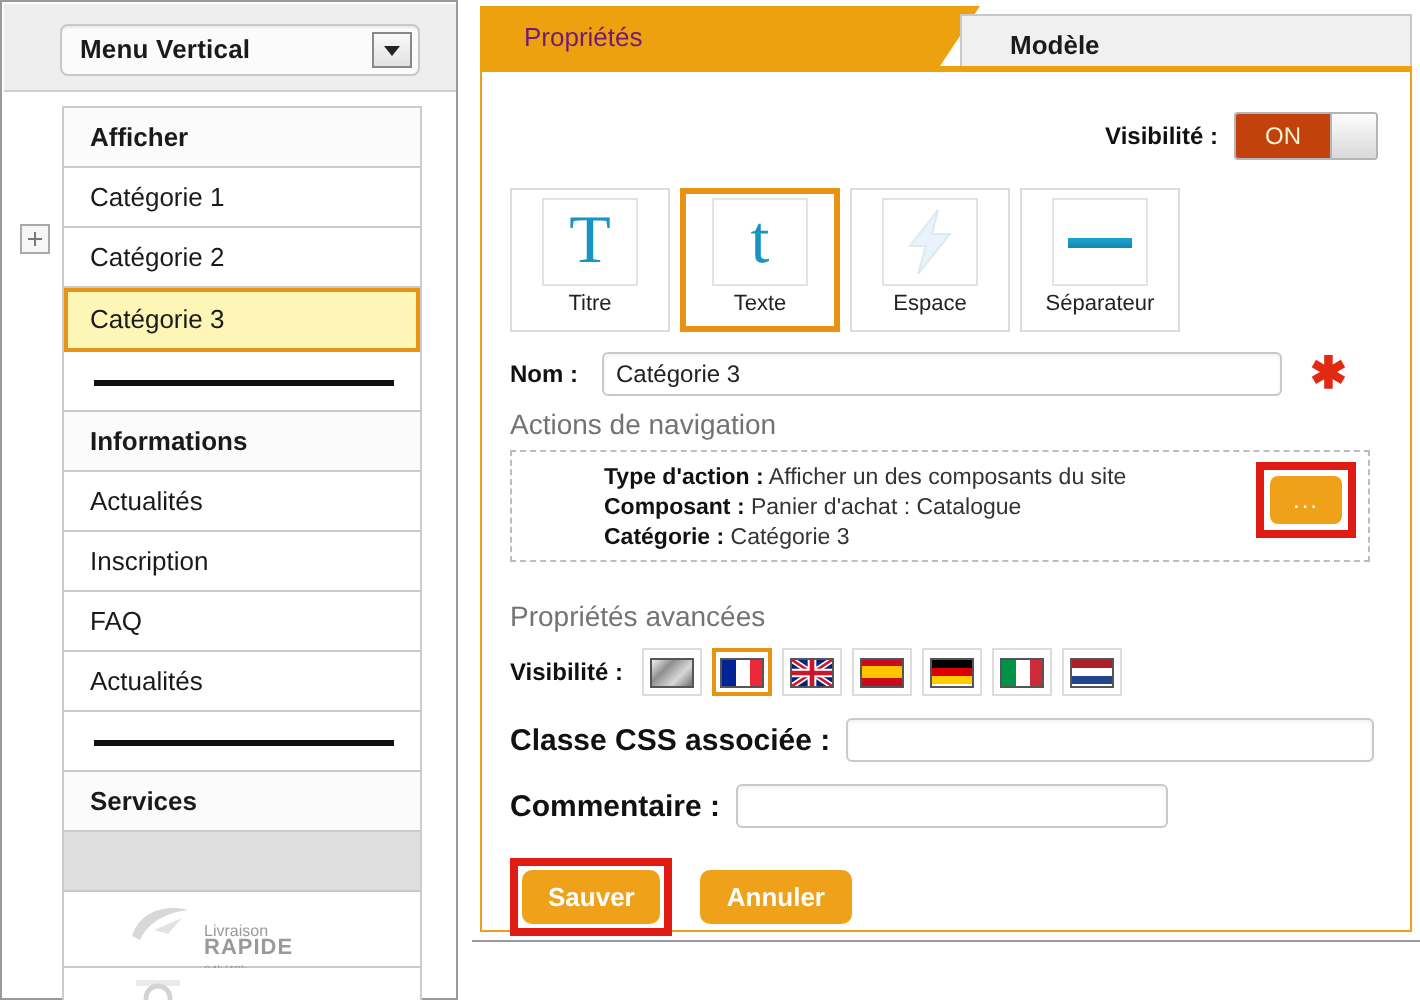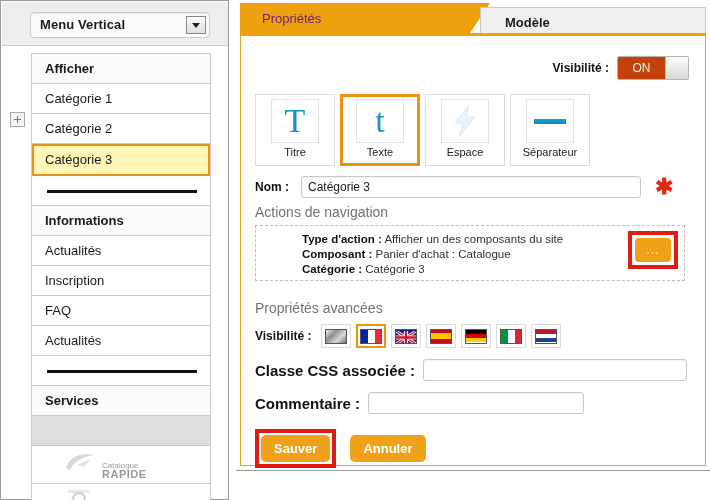--- a/index.html
+++ b/index.html
@@ -245,21 +245,21 @@
         <div class="mi sep">
           <span class="bar"></span>
         </div>
         <div class="mi head"><span>Services</span></div>
         <div class="mi blank"></div>
         <div class="mi logo">
           <span class="logo-ship"><svg width="34" height="26" viewBox="0 0 34 26">
               <path d="M2 18 C6 6 18 2 30 5 C20 6 10 11 6 20 Z" fill="#9a9a9a"></path>
               <path d="M13 15 L27 9 L20 17 Z" fill="#b5b5b5"></path>
             </svg></span>
-          <span class="logo-txt logo-l1">Catalogue</span>
+          <span class="logo-txt logo-l1">Livraison</span>
           <span class="logo-txt logo-l2">RAPIDE</span>
           <span class="logo-txt logo-l3">24h/48h</span>
         </div>
         <div class="mi logo">
           <span class="logo-pay"><svg width="30" height="30" viewBox="0 0 30 30">
               <rect x="4" y="2" width="22" height="3" fill="#c9c9c9"></rect>
               <path d="M9 14 v-3 a6 6 0 0 1 12 0 v3" stroke="#8e8e8e" stroke-width="2.4" fill="none"></path>
               <rect x="6" y="13" width="18" height="14" rx="2" fill="#9e9e9e"></rect>
             </svg></span>
           <span class="logo-txt logo-l1">Paiement</span>

